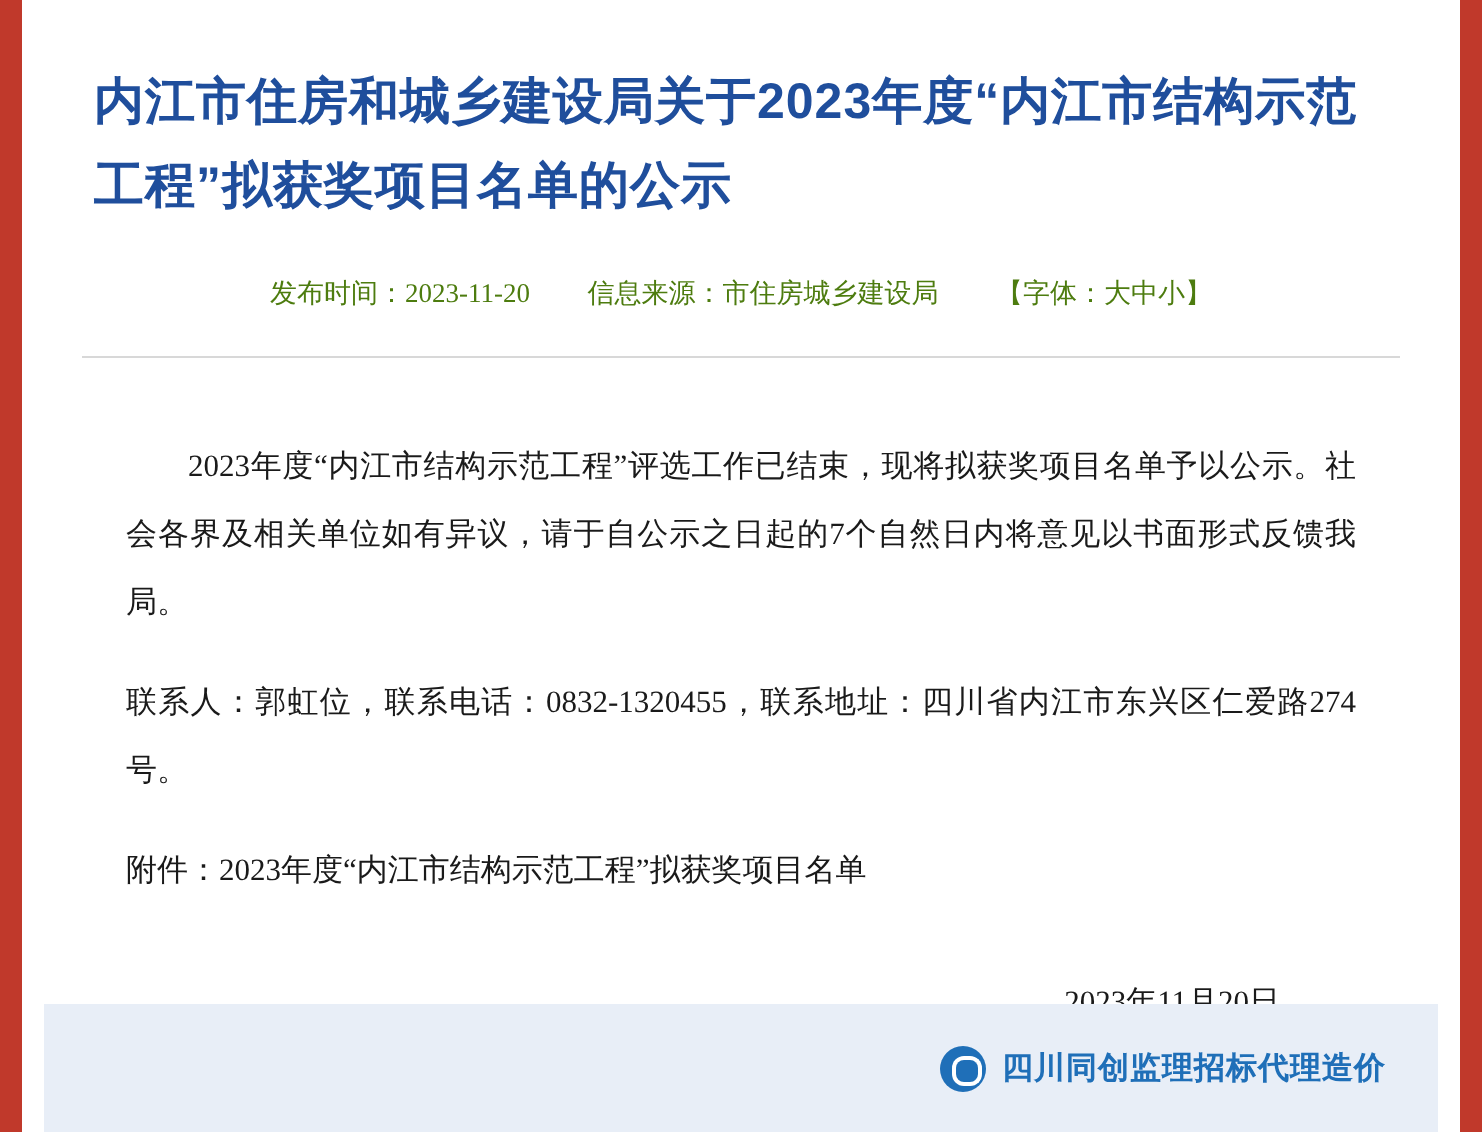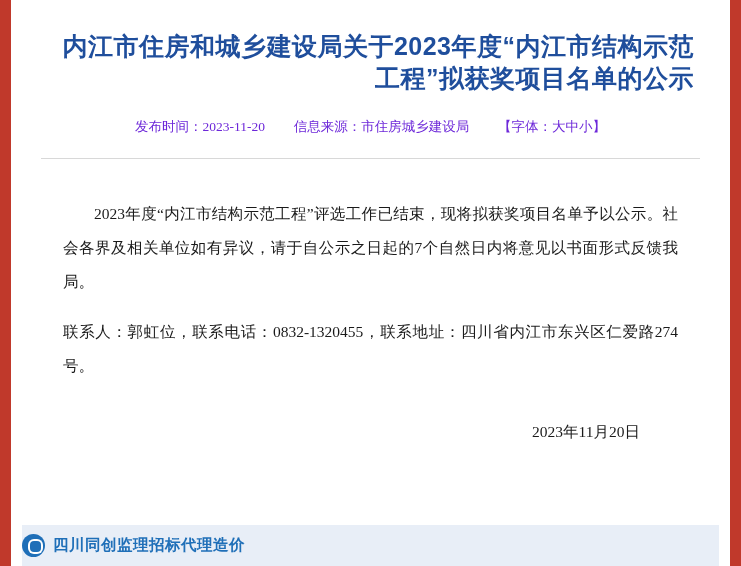--- a/index.html
+++ b/index.html
@@ -40,31 +40,31 @@
     background: #ffffff;
     box-sizing: border-box;
     padding: 0;
   }
 
   .title {
     color: #1f4e9c;
     font-family: "Liberation Sans", sans-serif;
     font-weight: bold;
     font-size: 25px;
-    line-height: 32px;
-    text-align: right;
+    line-height: 42px;
+    text-align: left;
     margin: 30px 36px 0 36px;
     letter-spacing: 0.5px;
   }
 
   .meta {
     margin-top: 24px;
     text-align: center;
     font-size: 13.5px;
-    color: #6d28d9;
+    color: #4d7c0f;
     font-family: "Liberation Serif", serif;
   }
   .meta .sep { display: inline-block; width: 22px; }
   .meta .fontsize-box {
     font-family: "Liberation Serif", serif;
   }
 
   .divider {
     margin: 22px 30px 0 30px;
     border-top: 1px solid #d8d8d8;
@@ -96,24 +96,25 @@
     margin-top: 12px;
     margin-right: 28px;
   }
 
   
   .watermark {
     position: absolute;
     left: 11px;
     right: 11px;
     bottom: 0;
-    height: 41px;
+    height: 64px;
     background: #e8eef7;
     display: flex;
     align-items: center;
+    justify-content: flex-end;
     padding-right: 26px;
     box-sizing: border-box;
   }
   .wm-inner {
     display: flex;
     align-items: center;
     gap: 8px;
   }
   .wm-logo {
     width: 23px;
@@ -171,20 +172,21 @@
       <span>信息来源：市住房城乡建设局</span>
       <span class="sep"></span>
       <span class="fontsize-box">【字体：大中小】</span>
     </div>
 
     <div class="divider"></div>
 
     <div class="body-text">
       <p class="para-indent">2023年度“内江市结构示范工程”评选工作已结束，现将拟获奖项目名单予以公示。社会各界及相关单位如有异议，请于自公示之日起的7个自然日内将意见以书面形式反馈我局。</p>
       <p>联系人：郭虹位，联系电话：0832-1320455，联系地址：四川省内江市东兴区仁爱路274号。</p>
+      <p>附件：2023年度“内江市结构示范工程”拟获奖项目名单</p>
     </div>
 
     <div class="signature">
       <div class="sig-date">2023年11月20日</div>
     </div>
 
     <div class="watermark">
       <div class="wm-inner">
         <div class="wm-logo"></div>
         <div class="wm-text">四川同创监理招标代理造价</div>

